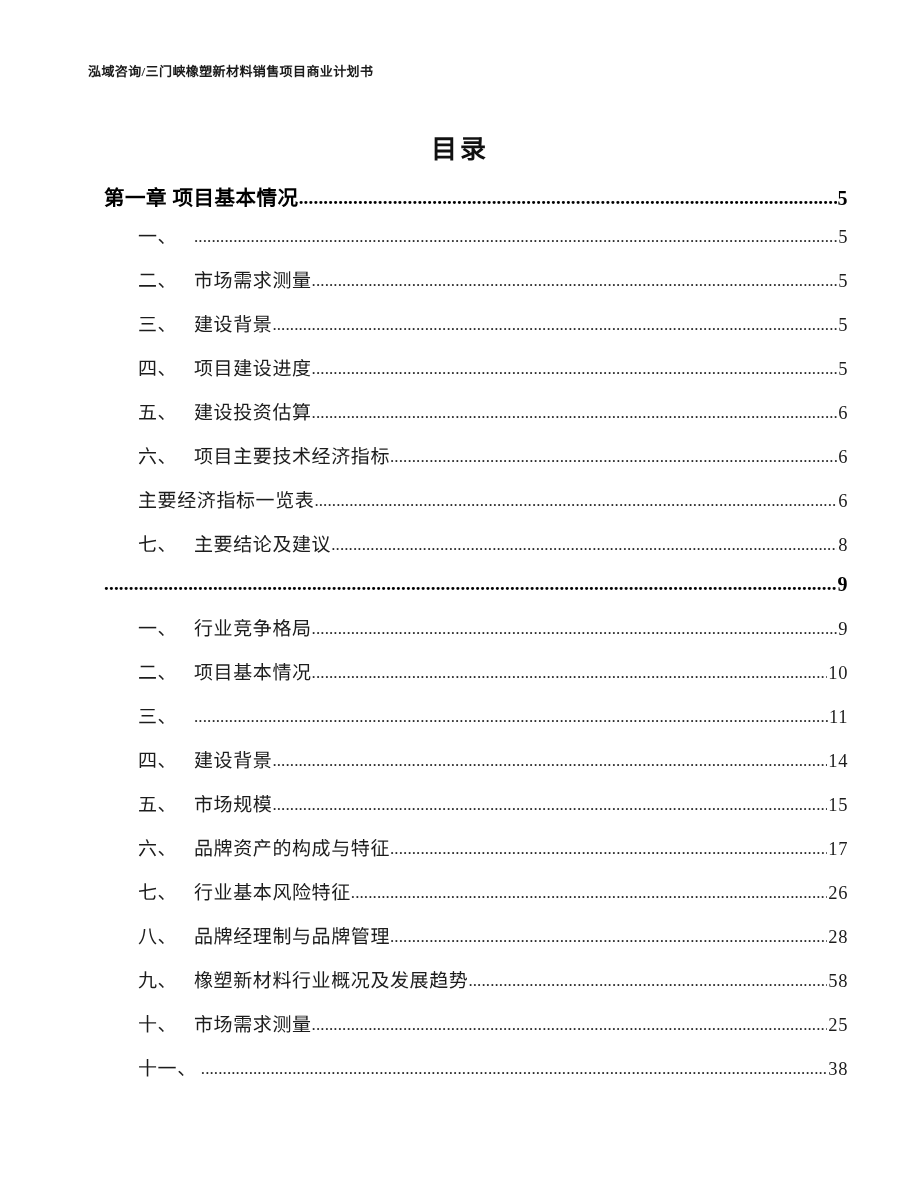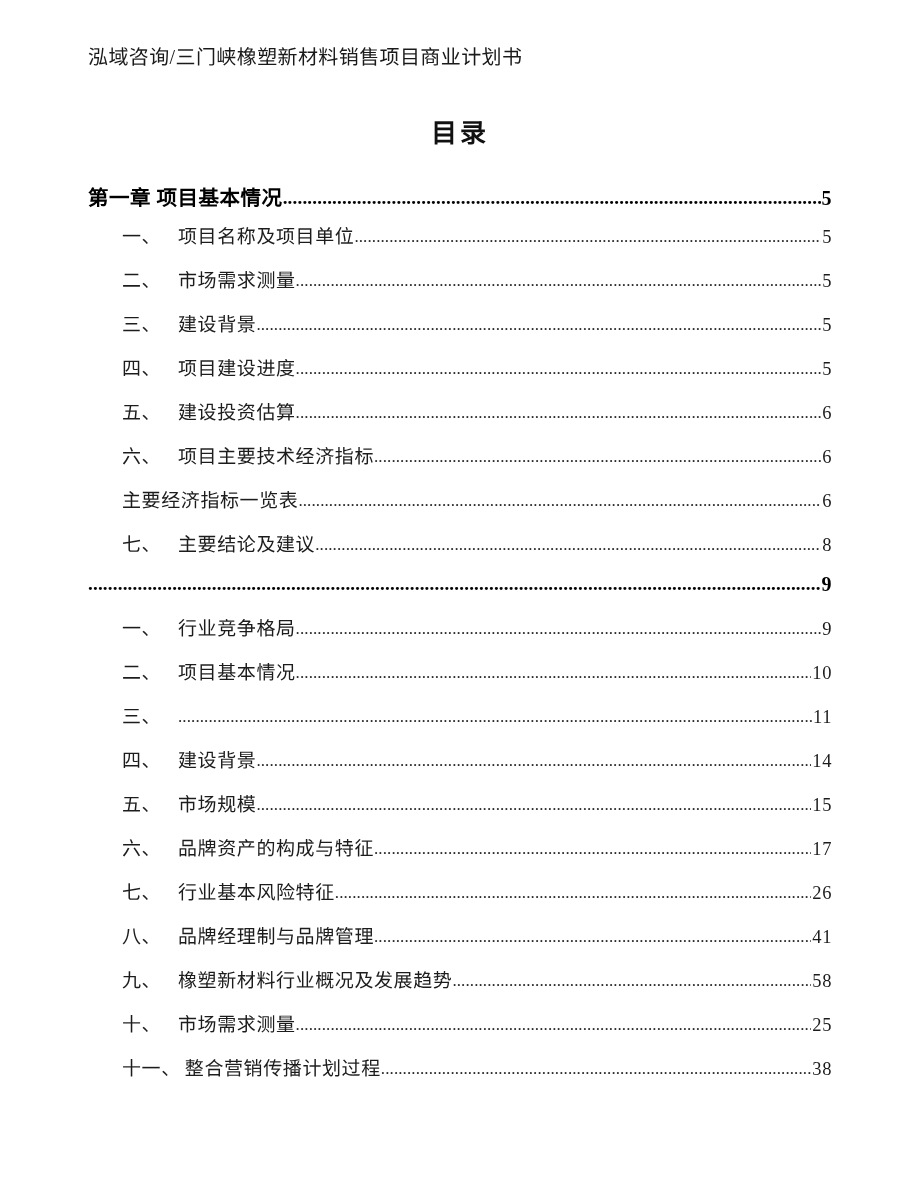--- a/index.html
+++ b/index.html
@@ -20,47 +20,48 @@
     margin: 0 auto;
     background: #ffffff;
     overflow: hidden;
     box-sizing: border-box;
   }
 
   
   .doc-header {
     position: absolute;
     left: 88px;
-    top: 47px;
+    top: 62px;
     width: 744px;
-    font-size: 20px;
+    font-size: 13px;
     line-height: 20px;
     letter-spacing: 0.4px;
     color: #1a1a1a;
     white-space: nowrap;
+    font-weight: bold;
   }
 
   
   .toc-title {
     position: absolute;
     left: 0;
-    top: 100px;
+    top: 116px;
     width: 920px;
     text-align: center;
     font-size: 26px;
     font-weight: bold;
     letter-spacing: 3px;
     color: #111111;
     line-height: 34px;
   }
 
   
   .toc {
     position: absolute;
-    left: 88px;
+    left: 104px;
     top: 181px;
     width: 744px;
   }
 
   .toc-row {
     display: flex;
     align-items: baseline;
     width: 100%;
     box-sizing: border-box;
     white-space: nowrap;
@@ -154,21 +155,20 @@
   <h1 class="toc-title">目录</h1>
 
   <div class="toc" id="toc-list">
       <div class="toc-row level-1">
         <span class="entry-text">第一章 项目基本情况</span>
         <span class="leader"></span>
         <span class="pageno">5</span>
       </div>
       <div class="toc-row level-2">
         <span class="marker">一、</span>
-        <span class="entry-text">项目名称及项目单位</span>
         <span class="leader"></span>
         <span class="pageno">5</span>
       </div>
       <div class="toc-row level-2">
         <span class="marker">二、</span>
         <span class="entry-text">市场需求测量</span>
         <span class="leader"></span>
         <span class="pageno">5</span>
       </div>
       <div class="toc-row level-2">
@@ -248,35 +248,34 @@
       <div class="toc-row level-2">
         <span class="marker">七、</span>
         <span class="entry-text">行业基本风险特征</span>
         <span class="leader"></span>
         <span class="pageno">26</span>
       </div>
       <div class="toc-row level-2">
         <span class="marker">八、</span>
         <span class="entry-text">品牌经理制与品牌管理</span>
         <span class="leader"></span>
-        <span class="pageno">41</span>
+        <span class="pageno">28</span>
       </div>
       <div class="toc-row level-2">
         <span class="marker">九、</span>
         <span class="entry-text">橡塑新材料行业概况及发展趋势</span>
         <span class="leader"></span>
         <span class="pageno">58</span>
       </div>
       <div class="toc-row level-2">
         <span class="marker">十、</span>
         <span class="entry-text">市场需求测量</span>
         <span class="leader"></span>
         <span class="pageno">25</span>
       </div>
       <div class="toc-row level-2">
         <span class="marker">十一、</span>
-        <span class="entry-text">整合营销传播计划过程</span>
         <span class="leader"></span>
         <span class="pageno">38</span>
       </div>
     </div>
 
 </div>
 
 </body></html>

